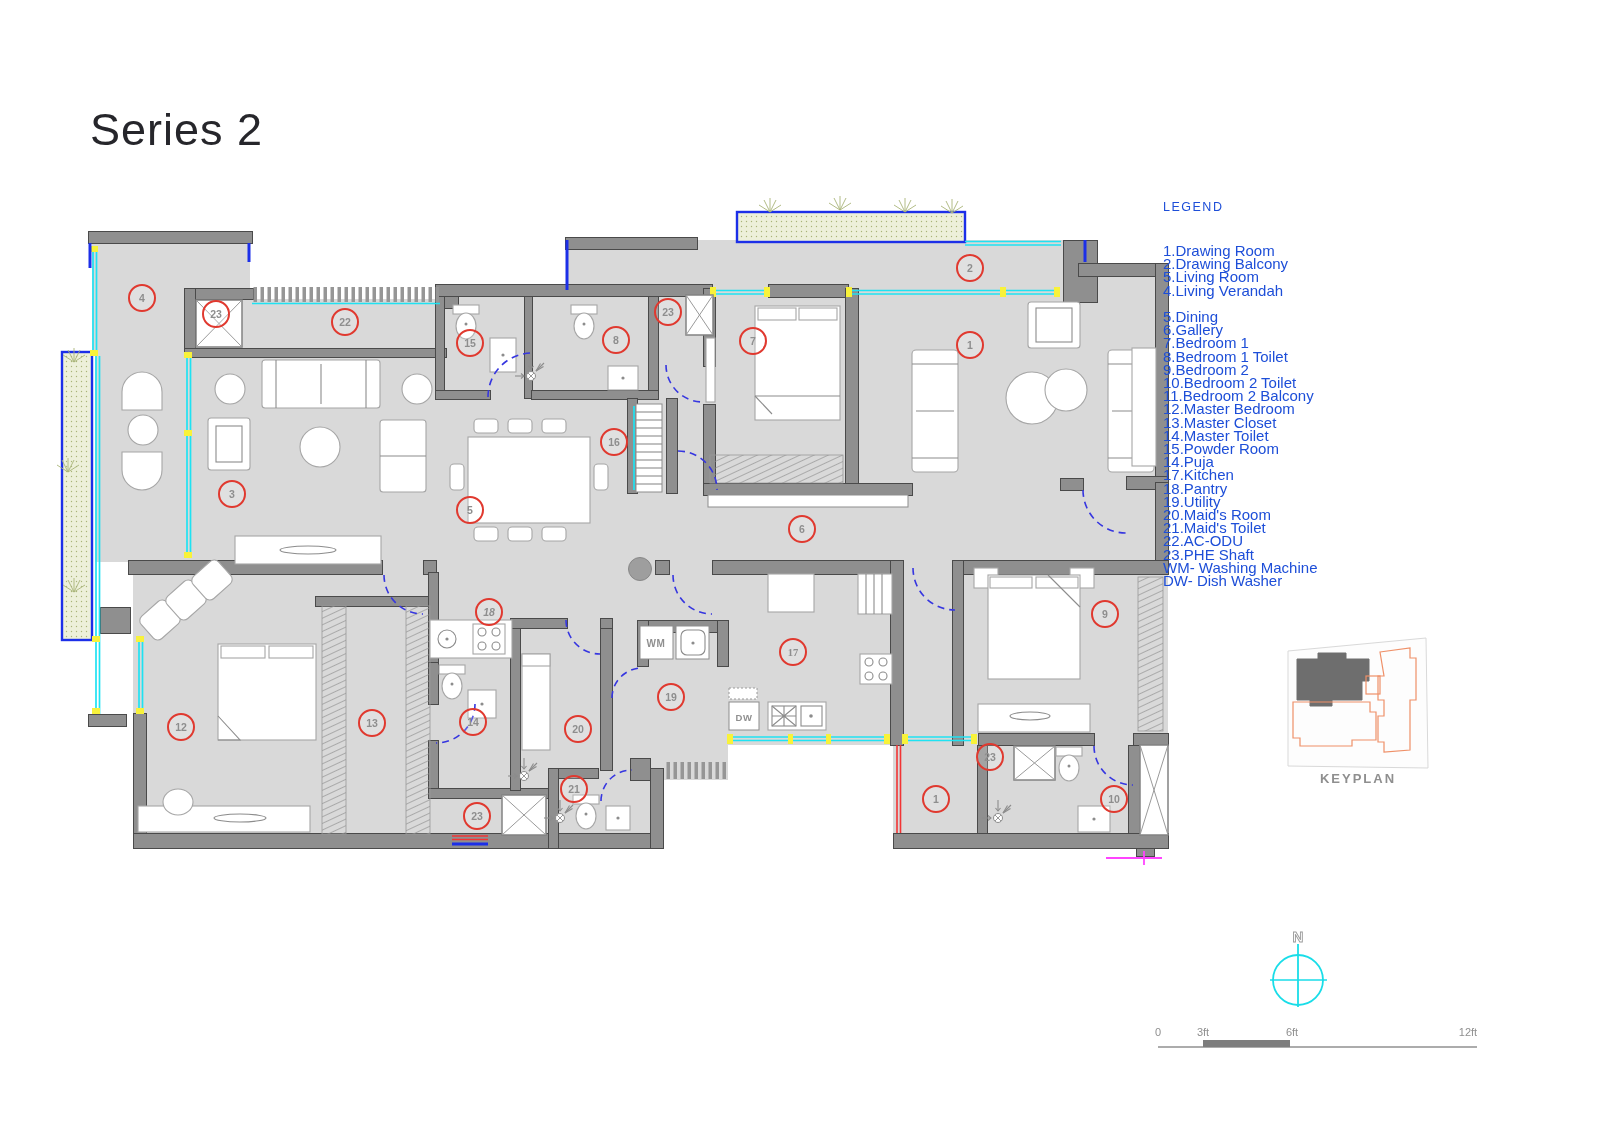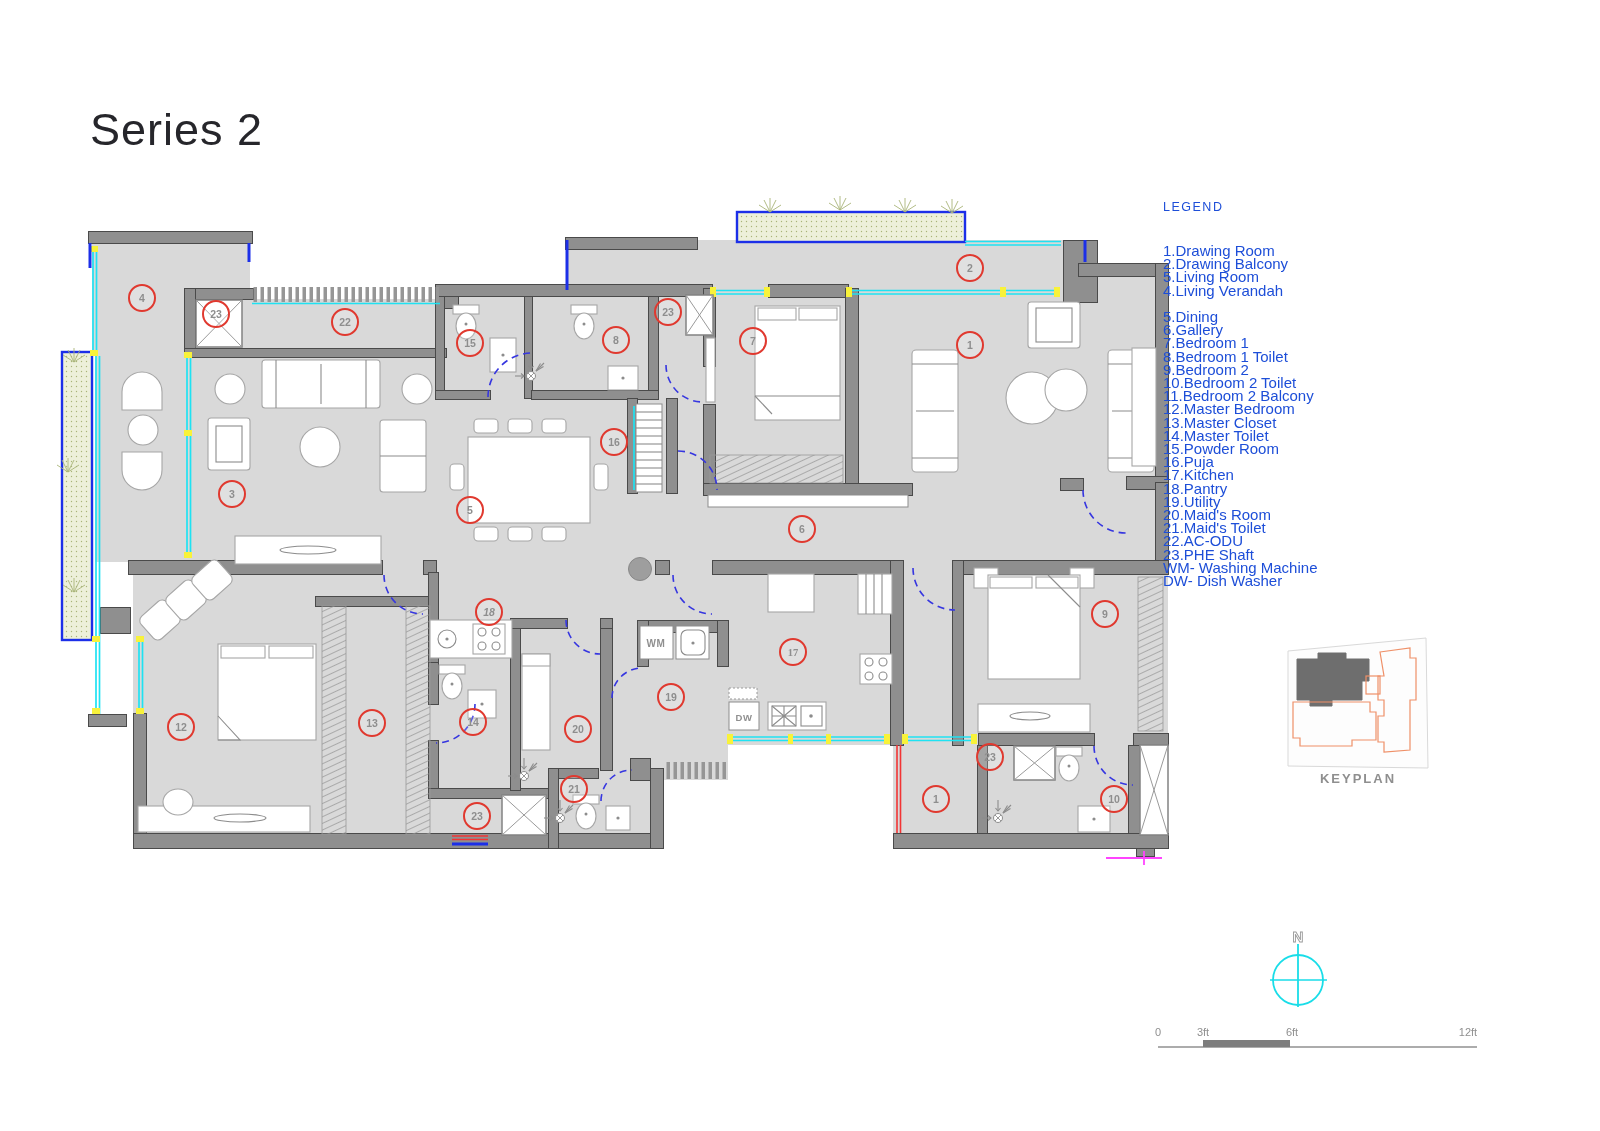--- a/index.html
+++ b/index.html
@@ -507,21 +507,21 @@
         <div class="legend-item">6.Gallery</div>
         <div class="legend-item">7.Bedroom 1</div>
         <div class="legend-item">8.Bedroom 1 Toilet</div>
         <div class="legend-item">9.Bedroom 2</div>
         <div class="legend-item">10.Bedroom 2 Toilet</div>
         <div class="legend-item">11.Bedroom 2 Balcony</div>
         <div class="legend-item">12.Master Bedroom</div>
         <div class="legend-item">13.Master Closet</div>
         <div class="legend-item">14.Master Toilet</div>
         <div class="legend-item">15.Powder Room</div>
-        <div class="legend-item">16.Puja</div>
+        <div class="legend-item">14.Puja</div>
         <div class="legend-item">17.Kitchen</div>
         <div class="legend-item">18.Pantry</div>
         <div class="legend-item">19.Utility</div>
         <div class="legend-item">20.Maid's Room</div>
         <div class="legend-item">21.Maid's Toilet</div>
         <div class="legend-item">22.AC-ODU</div>
         <div class="legend-item">23.PHE Shaft</div>
         <div class="legend-item">WM- Washing Machine</div>
         <div class="legend-item">DW- Dish Washer</div>
       </div>

